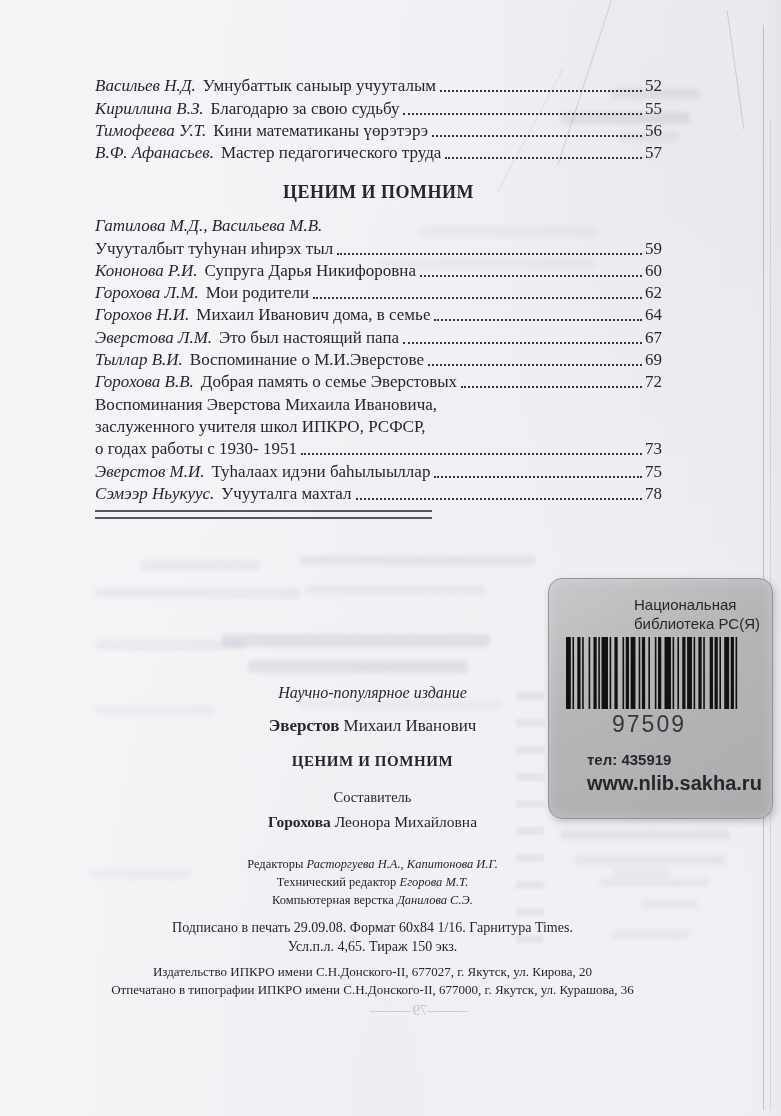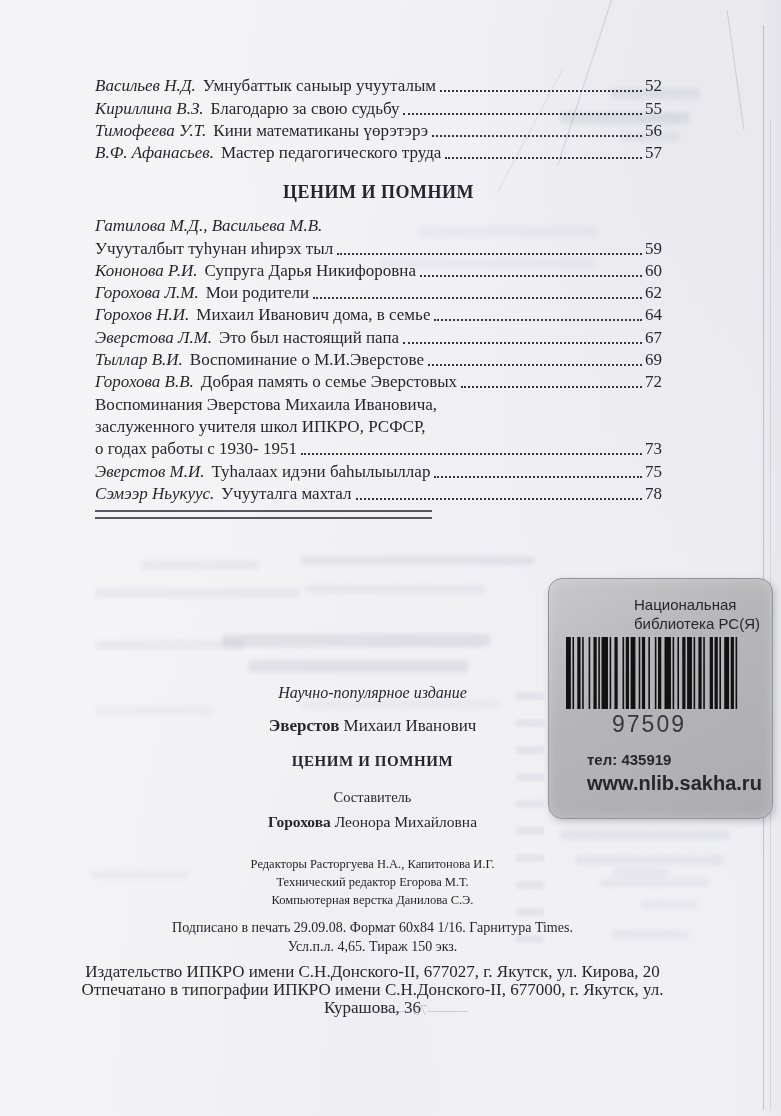--- a/index.html
+++ b/index.html
@@ -44,23 +44,23 @@
   }
   
   .colophon{position:absolute;left:60px;width:625px;text-align:center;}
   .edition{top:684px;font-size:16px;font-style:italic;}
   .author-line{top:716px;font-size:17px;}
   .book-title{top:753px;font-size:15px;font-weight:bold;letter-spacing:.6px;}
   .compiler-label{top:789px;font-size:14.5px;}
   .compiler-name{top:813px;font-size:15.5px;}
   .editors{top:855px;font-size:12.5px;line-height:18px;}
   .printinfo{top:918px;font-size:14px;line-height:19px;}
-  .imprint{top:963px;font-size:17px;line-height:18px;}
+  .imprint{top:963px;font-size:13px;line-height:18px;}
   .b{font-weight:bold;}
-  .i{margin-top:48px;}
+  .i{font-style:italic;margin-top:48px;}
   
   .sticker{
     position:absolute;left:548px;top:578px;width:223px;height:239px;
     border-radius:14px;
     background:linear-gradient(150deg,#c9c9cb 0%,#b6b6b8 40%,#acacae 100%);
     border:1px solid #93939a;
     box-shadow:2px 3px 7px rgba(60,60,70,.25), inset 0 0 12px rgba(255,255,255,.25);
     font-family:"Liberation Sans", sans-serif;color:#27272b;
   }
   .sticker .org{position:absolute;left:38px;top:16px;font-size:15px;line-height:19px;margin-left:47px;}

